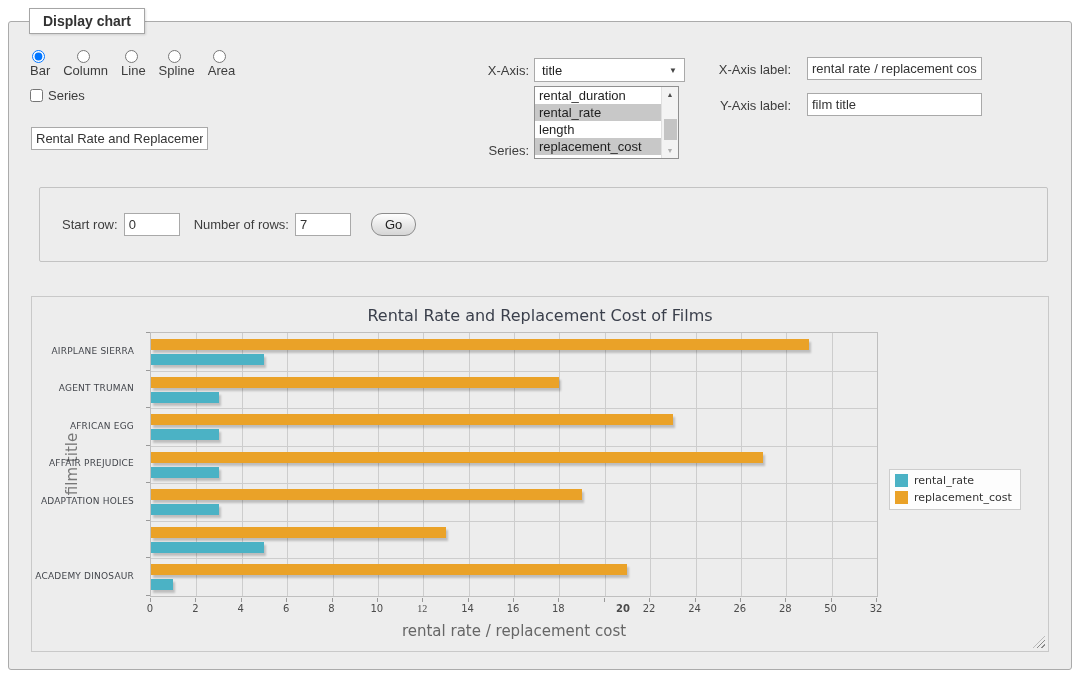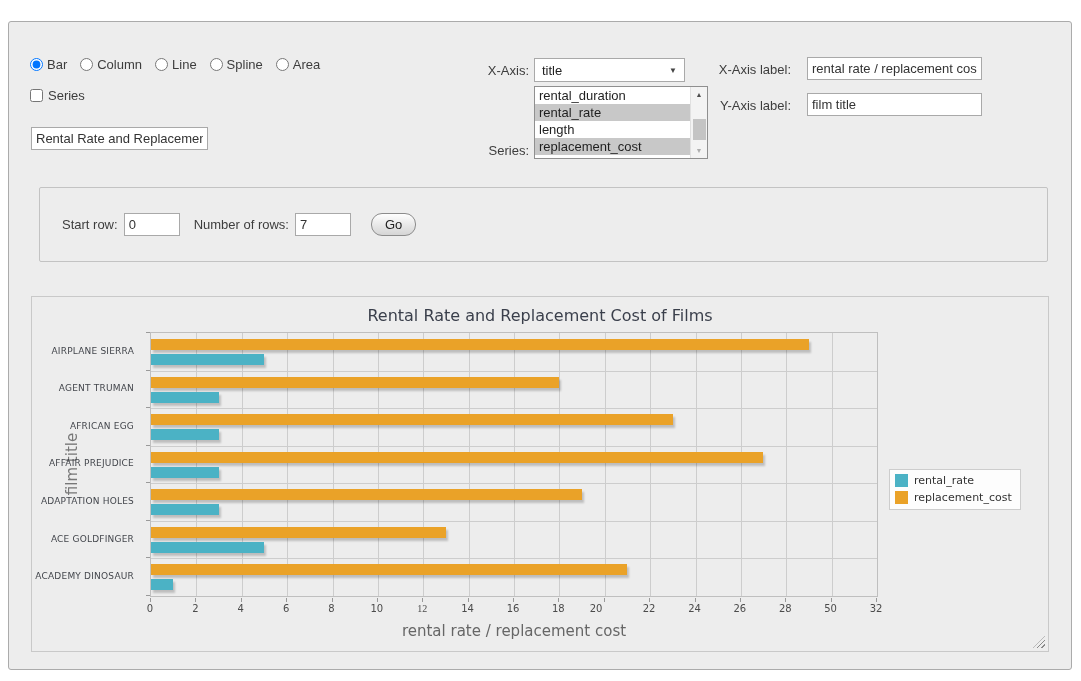--- a/index.html
+++ b/index.html
@@ -14,38 +14,38 @@
     border:1px solid #a5a5a5; padding:4px 13px; font-size:14px; font-weight:bold;
     color:#333; box-shadow:1px 1px 2px rgba(0,0,0,0.12); }
 
   
   .lbl { font-size:13px; color:#3d3d3d; }
   .txt { border:1px solid #a9a9a9; background:#fff; font-size:13px; color:#333;
     padding:0 4px; height:23px; }
 
   .radio-row { position:absolute; left:21px; top:33px; display:flex; gap:13px;
     align-items:center; height:18px; }
-  .radio-item { display:flex; align-items:center; font-size:13px; color:#3d3d3d; cursor:default; }
+  .radio-item { display:flex; align-items:center; font-size:13px; color:#3d3d3d; cursor:default;flex-direction:column; }
   .radio-item input { margin:0 4px 0 0; width:13px; height:13px; }
 
   .stacked-row { position:absolute; left:21px; top:66px; display:flex; align-items:center;
     font-size:13px; color:#3d3d3d; }
   .stacked-row input { margin:0 5px 0 0; width:13px; height:13px; }
 
   .chart-title-input { position:absolute; left:22px; top:105px; width:177px; }
 
   .xaxis-lbl  { position:absolute; left:400px; width:120px; top:41px; text-align:right; }
   .series-lbl { position:absolute; left:400px; width:120px; top:121px; text-align:right; }
 
   .sel-box { position:absolute; left:525px; top:36px; width:151px; height:24px;
     background:#fff; border:1px solid #a9a9a9; display:flex; align-items:center;
     padding:0 7px; font-size:13px; color:#222; }
   .sel-arrow { margin-left:auto; font-size:8px; color:#444; }
 
-  .listbox { position:absolute; left:525px; top:64px; width:174px; height:73px;
+  .listbox { position:absolute; left:525px; top:64px; width:145px; height:73px;
     background:#fff; border:1px solid #8f8f8f; display:flex; overflow:hidden; }
   .lb-items { flex:1; }
   .lb-item { height:17px; line-height:17px; padding-left:4px; font-size:13px;
     color:#1f1f1f; white-space:nowrap; }
   .lb-item.sel { background:#c8c8c8; }
   .lb-scroll { width:17px; background:#f3f3f3; border-left:1px solid #e0e0e0; position:relative; }
   .lb-arrow { position:absolute; left:0; width:100%; height:15px; display:flex;
     align-items:center; justify-content:center; font-size:7px; color:#4d4d4d; background:#f3f3f3; }
   .lb-arrow.up { top:0; }
   .lb-arrow.down { bottom:0; color:#aeaeae; }
@@ -95,20 +95,21 @@
   .leg-lbl { font-size:11px; color:#333; }
   .resize-handle { position:absolute; right:3px; bottom:3px; width:12px; height:12px;
     background:repeating-linear-gradient(-45deg, transparent 0 2px, #787878 2px 3px);
     clip-path:polygon(100% 0, 100% 100%, 0 100%); opacity:0.85; }
 </style>
 </head>
 <body>
 
 <div id="page">
   <div class="panel">
+    <div class="panel-legend">Display chart</div>
 
     <div class="radio-row">
         <label class="radio-item">
           <input type="radio" name="ctype" checked="" style="">
           <span>Bar</span>
         </label>
         <label class="radio-item">
           <input type="radio" name="ctype" style="">
           <span>Column</span>
         </label>
@@ -171,21 +172,20 @@
 
     <div class="chart-box">
       <div class="chart-title">Rental Rate and Replacement Cost of Films</div>
       <div class="yaxis-title">film title</div>
       <div class="ycats">
           <div class="ycat" style="top: 37.5714px; height: 37.5714px;">AGENT TRUMAN</div>
           <div class="ycat" style="top: 0px; height: 37.5714px;">AIRPLANE SIERRA</div>
           <div class="ycat" style="top: 75.1429px; height: 37.5714px;">AFRICAN EGG</div>
           <div class="ycat" style="top: 112.714px; height: 37.5714px;">AFFAIR PREJUDICE</div>
           <div class="ycat" style="top: 150.286px; height: 37.5714px;">ADAPTATION HOLES</div>
-          <div class="ycat" style="top: 187.857px; height: 37.5714px;">ACE GOLDFINGER</div>
           <div class="ycat" style="top: 225.429px; height: 37.5714px;">ACADEMY DINOSAUR</div>
         </div>
       <div class="plot">
           <div class="vgrid" style="left: 45.375px;"></div>
           <div class="vgrid" style="left: 90.75px;"></div>
           <div class="vgrid" style="left: 136.125px;"></div>
           <div class="vgrid" style="left: 181.5px;"></div>
           <div class="vgrid" style="left: 226.875px;"></div>
           <div class="vgrid" style="left: 272.25px;"></div>
           <div class="vgrid" style="left: 317.625px;"></div>
@@ -232,21 +232,21 @@
           <div class="xticklbl" style="left: 324.875px;">10</div>
           <div class="xtickmark" style="left: 344.875px;"></div>
           <div class="xticklbl" style="left: 370.25px; font-family: Liberation Serif, serif;">12</div>
           <div class="xtickmark" style="left: 390.25px;"></div>
           <div class="xticklbl" style="left: 415.625px;">14</div>
           <div class="xtickmark" style="left: 435.625px;"></div>
           <div class="xticklbl" style="left: 461px;">16</div>
           <div class="xtickmark" style="left: 481px;"></div>
           <div class="xticklbl" style="left: 506.375px;">18</div>
           <div class="xtickmark" style="left: 526.375px;"></div>
-          <div class="xticklbl" style="left: 544px;">20</div>
+          <div class="xticklbl" style="left: 571px; font-weight: bold;">20</div>
           <div class="xtickmark" style="left: 571.75px;"></div>
           <div class="xticklbl" style="left: 597.125px;">22</div>
           <div class="xtickmark" style="left: 617.125px;"></div>
           <div class="xticklbl" style="left: 642.5px;">24</div>
           <div class="xtickmark" style="left: 662.5px;"></div>
           <div class="xticklbl" style="left: 687.875px;">26</div>
           <div class="xtickmark" style="left: 707.875px;"></div>
           <div class="xticklbl" style="left: 733.25px;">28</div>
           <div class="xtickmark" style="left: 753.25px;"></div>
           <div class="xticklbl" style="left: 778.625px;">50</div>

